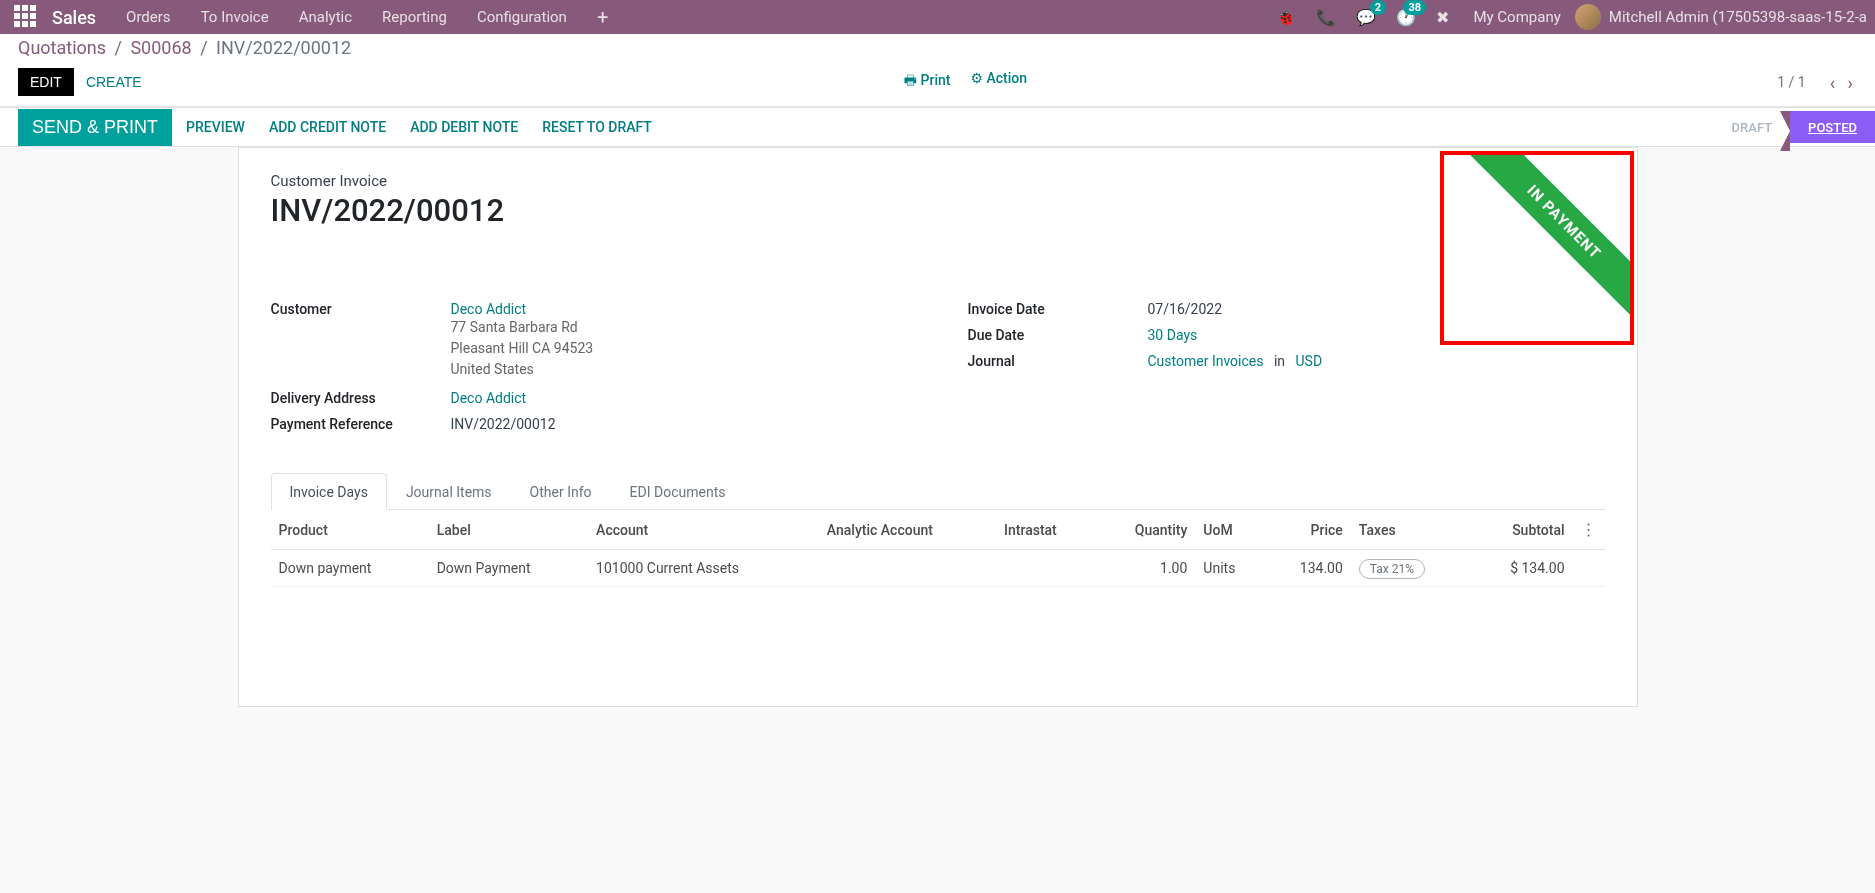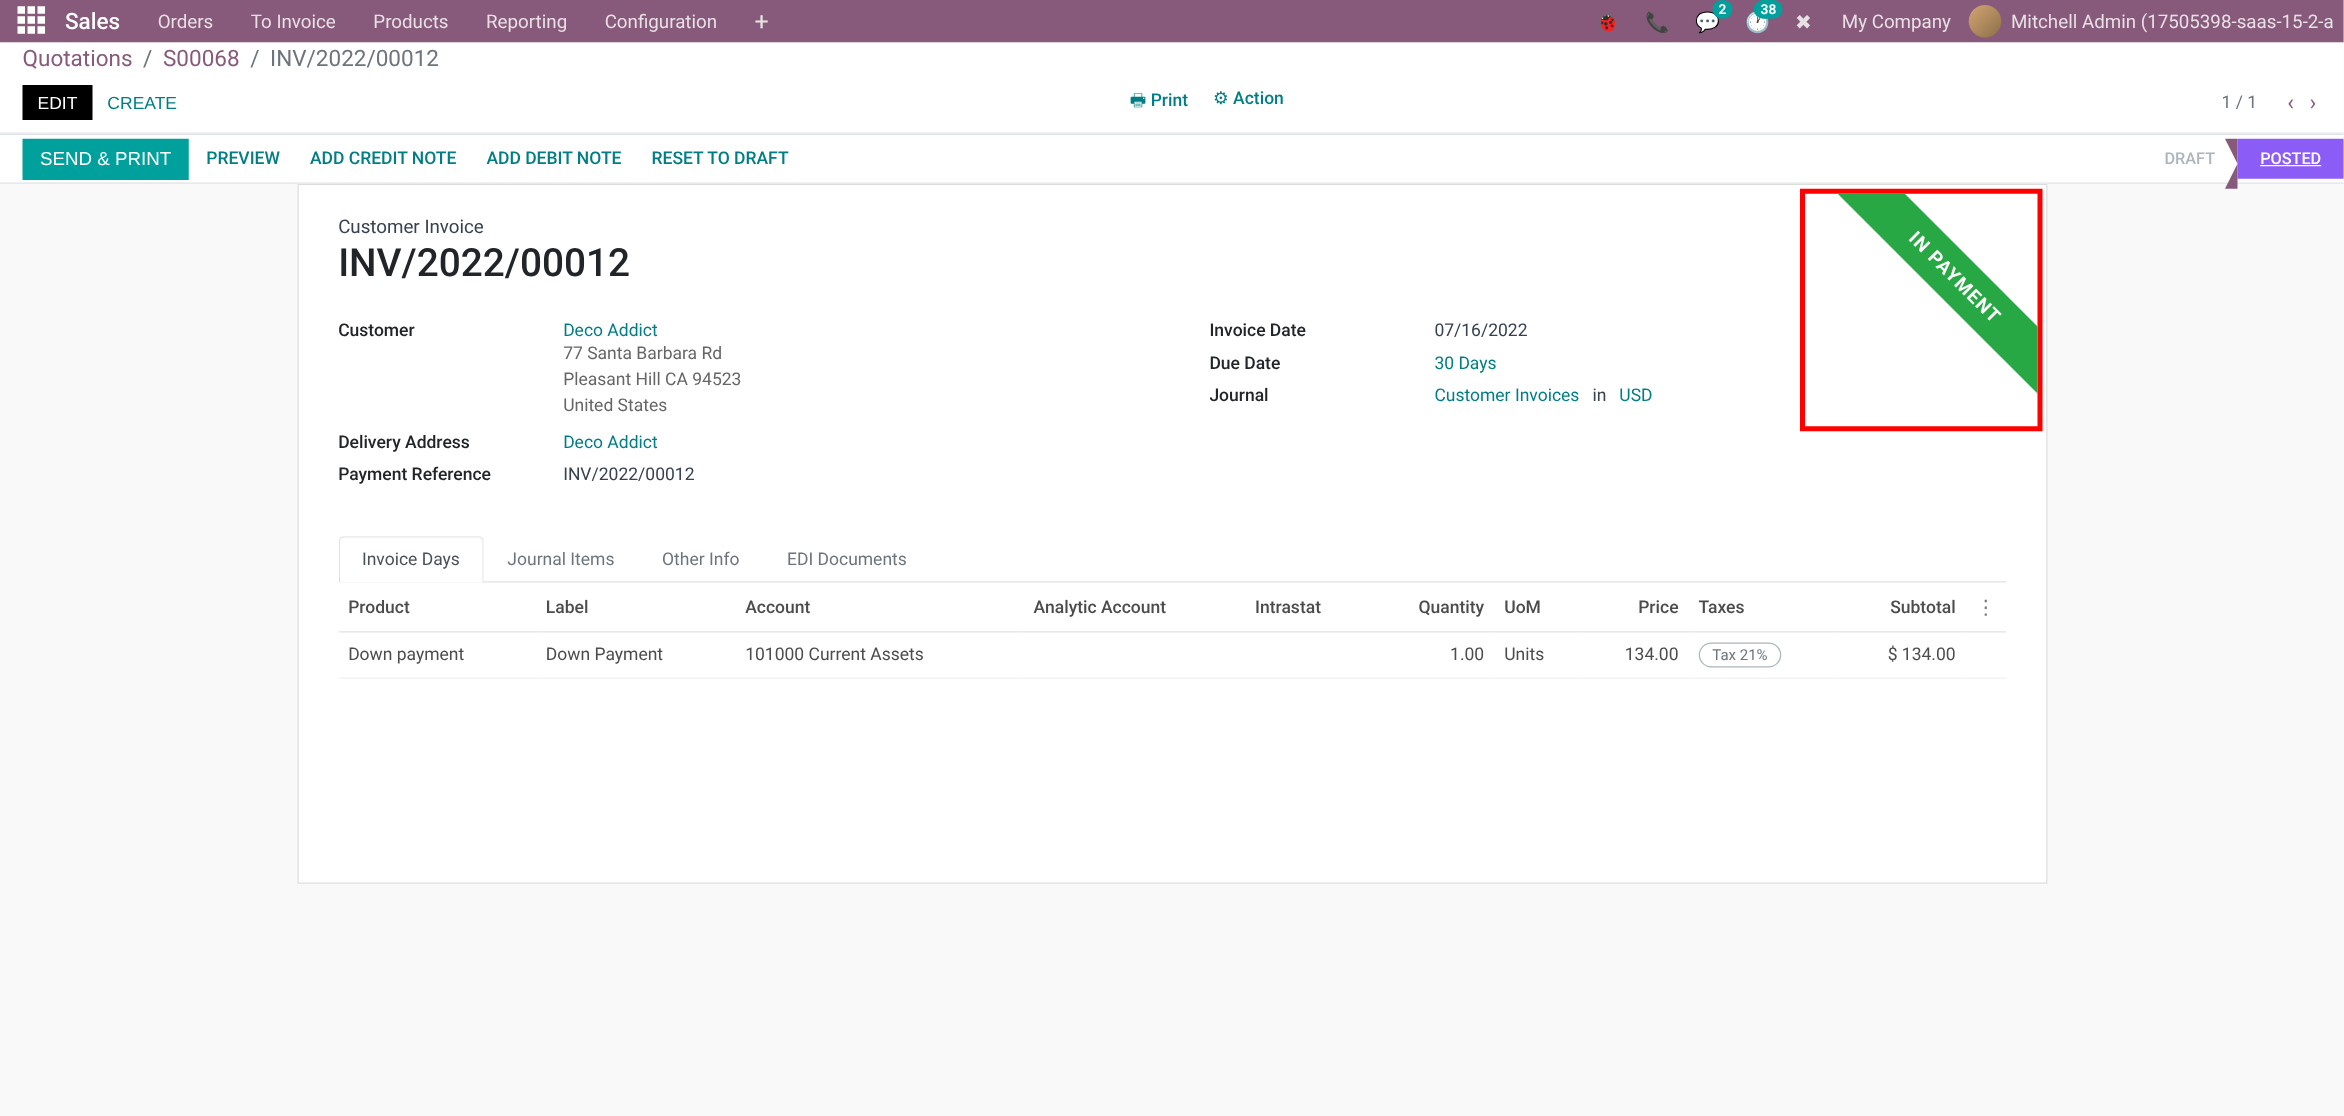--- a/index.html
+++ b/index.html
@@ -25,34 +25,34 @@
 .cp-bottom { display: flex; align-items: center; padding: 0 18px 10px; }
 .btn { border: none; padding: 6px 12px; font-size: 14px; cursor: pointer; font-weight: 500; }
 .btn-primary { background: #000000; color: #fff; text-transform: uppercase; }
 .btn-secondary { background: transparent; color: #017e84; text-transform: uppercase; font-weight: 500; }
 .cp-center { flex: 1; display: flex; justify-content: center; gap: 20px; }
 .cp-center .action-link { color: #017e84; cursor: pointer; font-size: 14px; font-weight: 500; text-align: center; }
 .pager { color: #6c757d; font-size: 14px; margin-right: 20px; }
 .pager-arrows { color: #875a7b; font-size: 18px; }
 .pager-arrows span { margin: 0 4px; cursor: pointer; }
 .statusbar-row { display: flex; align-items: center; background: #fff; border-top: 1px solid #dee2e6; border-bottom: 1px solid #dee2e6; padding: 0 0 0 18px; height: 40px; }
-.status-btn { background: #00a09d; color: #fff; border: none; padding: 8px 14px; font-size: 15px; font-weight: 500; cursor: pointer; margin-right: 14px; }
+.status-btn { background: #00a09d; color: #fff; border: none; padding: 8px 14px; font-size: 18px; font-weight: 500; cursor: pointer; margin-right: 14px; }
 .status-link { color: #017e84; font-size: 14px; font-weight: 500; cursor: pointer; margin-right: 24px; }
 .statusbar-spacer { flex: 1; }
 .status-stage { padding: 0 18px; height: 32px; display: flex; align-items: center; font-size: 13px; font-weight: 500; color: #adb5bd; position: relative; }
 .status-stage.active { background: #8b5cf6; color: #fff; text-decoration: underline; }
 .status-stage.active::before { content: ''; position: absolute; left: -10px; top: 0; border-top: 20px solid #875a7b; border-bottom: 20px solid #875a7b; border-left: 10px solid transparent; }
 .form-sheet-wrap { padding: 0 0 40px; }
 .form-sheet { background: #fff; max-width: 1400px; margin: 0 auto; border: 1px solid #ddd; padding: 24px 32px; position: relative; min-height: 560px; }
 .ribbon-box { position: absolute; top: 3px; right: 3px; width: 194px; height: 194px; border: 4px solid #ff0000; overflow: hidden; }
 .ribbon { position: absolute; width: 280px; background: #28a745; color: #fff; text-align: center; font-weight: bold; font-size: 15px; padding: 10px 0; transform: rotate(45deg); top: 48px; right: -74px; letter-spacing: 1px; }
 .sheet-title-label { font-size: 15px; color: #374151; margin-bottom: 2px; }
 .sheet-title { font-size: 31px; font-weight: 500; color: #212529; margin-bottom: 28px; }
 .form-cols { display: flex; gap: 60px; margin-bottom: 30px; }
-.form-col { flex: 1; }
+.form-col { flex: 1; margin-top: 44px; }
 .form-row { display: flex; margin-bottom: 10px; align-items: flex-start; }
 .form-label { width: 180px; font-weight: 500; color: #212529; font-size: 14px; flex-shrink: 0; }
 .form-value { font-size: 14px; color: #374151; }
 .form-value .link { color: #017e84; cursor: pointer; }
 .form-value .addr { color: #666; line-height: 1.5; }
 .tabs { display: flex; border-bottom: 1px solid #dee2e6; margin-bottom: 0; }
 .tab { padding: 10px 18px; font-size: 14px; color: #6c757d; cursor: pointer; border: 1px solid transparent; border-bottom: none; position: relative; top: 1px; }
 .tab.active { color: #495057; border-color: #dee2e6; background: #fff; border-radius: 4px 4px 0 0; }
 table.lines { width: 100%; border-collapse: collapse; font-size: 14px; }
 table.lines th { text-align: left; padding: 10px 8px; font-weight: 500; color: #4c4c4c; border-bottom: 1px solid #dee2e6; }
@@ -72,21 +72,21 @@
       <span></span>
       <span></span>
       <span></span>
       <span></span>
       <span></span>
       <span></span>
     </div>
   <div class="brand">Sales</div>
   <div class="menu-item">Orders</div>
   <div class="menu-item">To Invoice</div>
-  <div class="menu-item">Products</div>
+  <div class="menu-item">Analytic</div>
   <div class="menu-item">Reporting</div>
   <div class="menu-item">Configuration</div>
   <div class="plus">+</div>
   <div class="spacer"></div>
   <div class="right-icon">🐞</div>
   <div class="right-icon">📞</div>
   <div class="right-icon">💬<span class="badge">2</span></div>
   <div class="right-icon">🕐<span class="badge">38</span></div>
   <div class="right-icon">✖</div>
   <div class="company">My Company</div>

